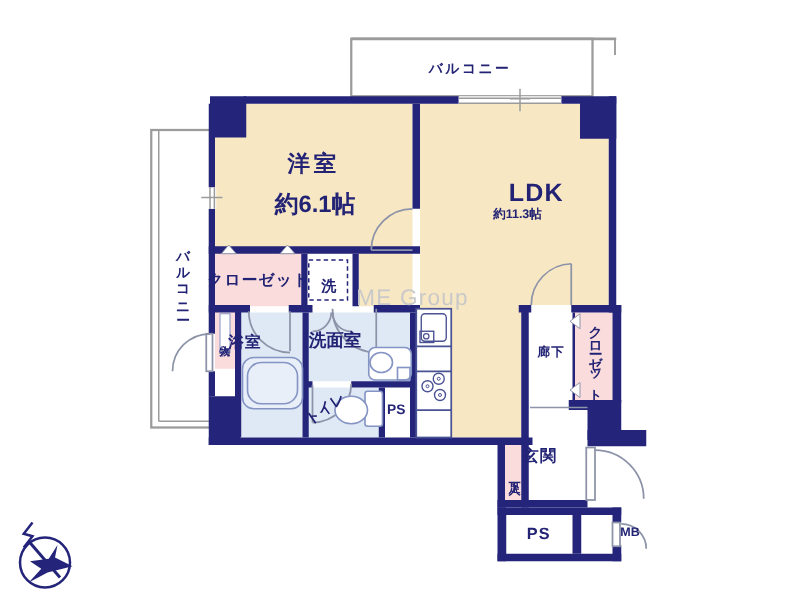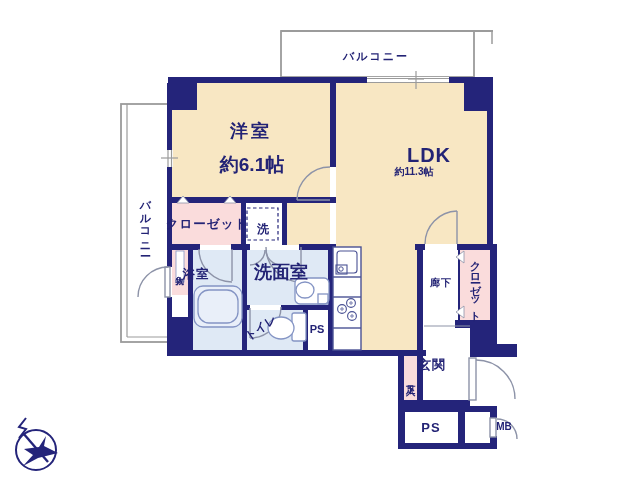--- a/index.html
+++ b/index.html
@@ -177,26 +177,27 @@
   <div class="lbl" style="left:252px;top:164px;font-size:19px;">約6.1帖</div>
 
   <div class="lbl room-name" style="left:413px;top:155px;font-size:20px;letter-spacing:1px;margin-left:16px;">LDK</div>
   <div class="lbl" style="left:414px;top:172px;font-size:10px;">約11.3帖</div>
 
   <div class="lbl" style="left:376px;top:56px;font-size:11px;letter-spacing:2px;">バルコニー</div>
   <div class="lbl vert" style="left:145px;top:222px;font-size:11px;letter-spacing:2px;">バルコニー</div>
 
   <div class="lbl" style="left:207px;top:224px;font-size:12.5px;letter-spacing:1px;">クローゼット</div>
   <div class="lbl" style="left:263px;top:229px;font-size:12px;">洗</div>
-  <div class="lbl" style="left:281px;top:272px;font-size:18px;">洗面室</div>
+  <div class="lbl" style="left:268px;top:272px;font-size:14px;">洗面室</div>
   <div class="lbl" style="left:196px;top:274px;font-size:12.5px;letter-spacing:1px;">浴室</div>
   <div class="lbl vert" style="left:180px;top:269px;font-size:8.5px;">物入</div>
   <div class="lbl" style="left:261px;top:328px;font-size:11.5px;transform:translate(-50%,-50%) rotate(-35deg);">トイレ</div>
   <div class="lbl" style="left:317px;top:329px;font-size:11px;">PS</div>
 
   <div class="lbl" style="left:441px;top:283px;font-size:10px;letter-spacing:1px;">廊下</div>
   <div class="lbl vert" style="left:475px;top:284px;font-size:11px;">クローゼット</div>
   <div class="lbl" style="left:432px;top:364px;font-size:13px;letter-spacing:1px;">玄関</div>
   <div class="lbl vert" style="left:411px;top:378px;font-size:9.5px;">下足入</div>
   <div class="lbl" style="left:431px;top:427px;font-size:13px;letter-spacing:1px;">PS</div>
   <div class="lbl" style="left:504px;top:427px;font-size:10px;">MB</div>
 
+  <div class="lbl watermark" style="left:330px;top:238px;font-size:18px;">ME Group</div>
 </div>
 
 </body></html>

